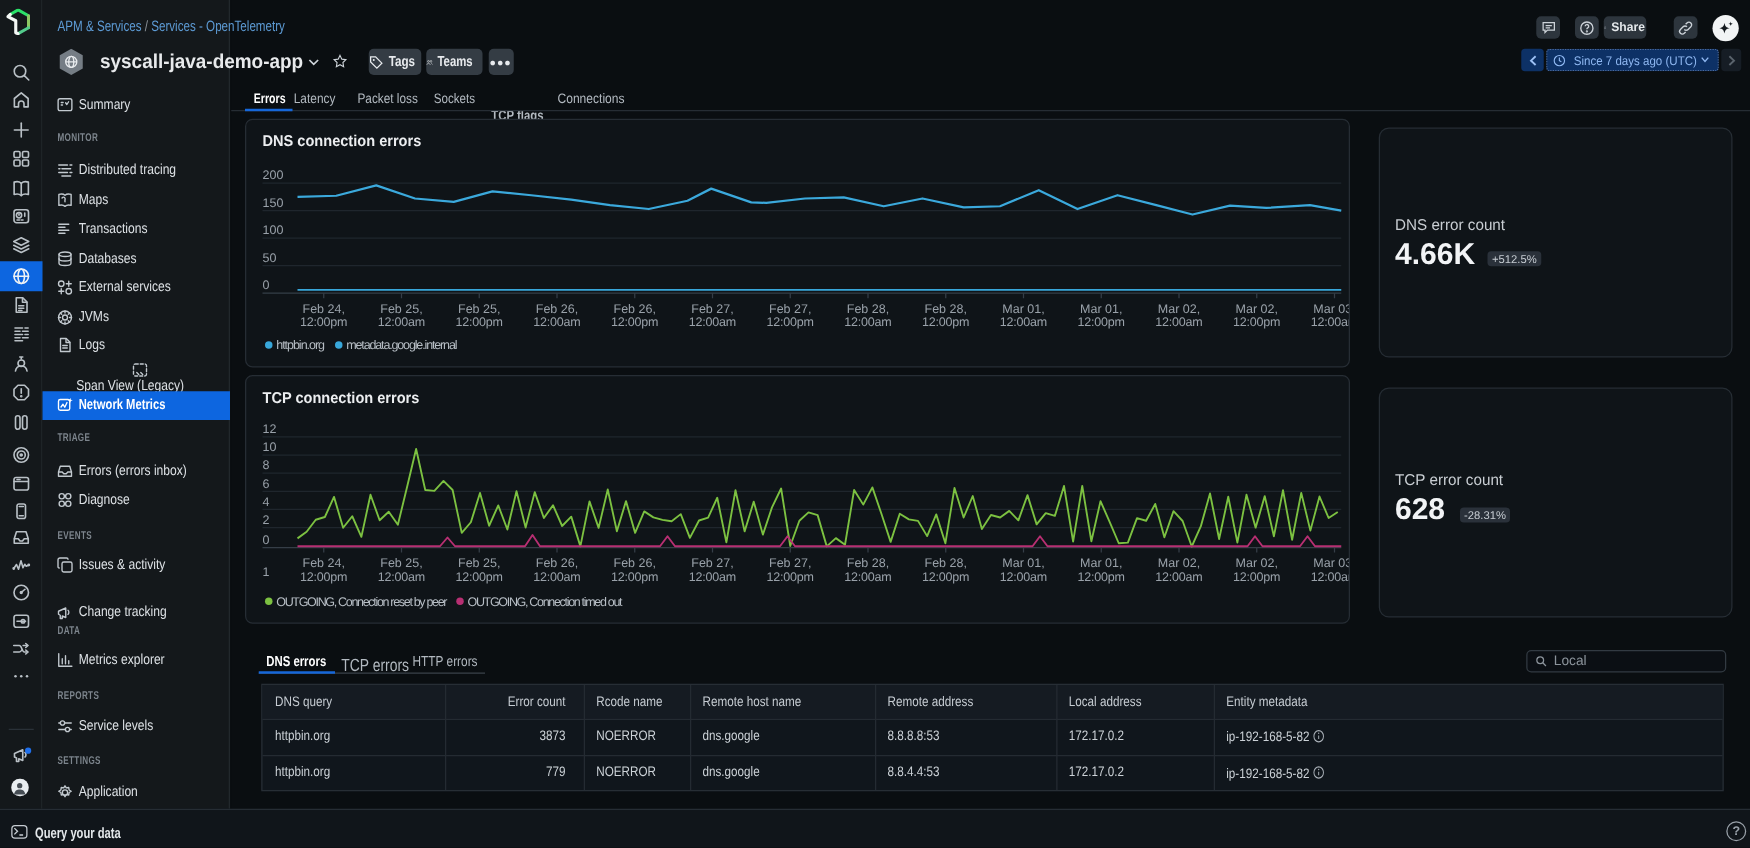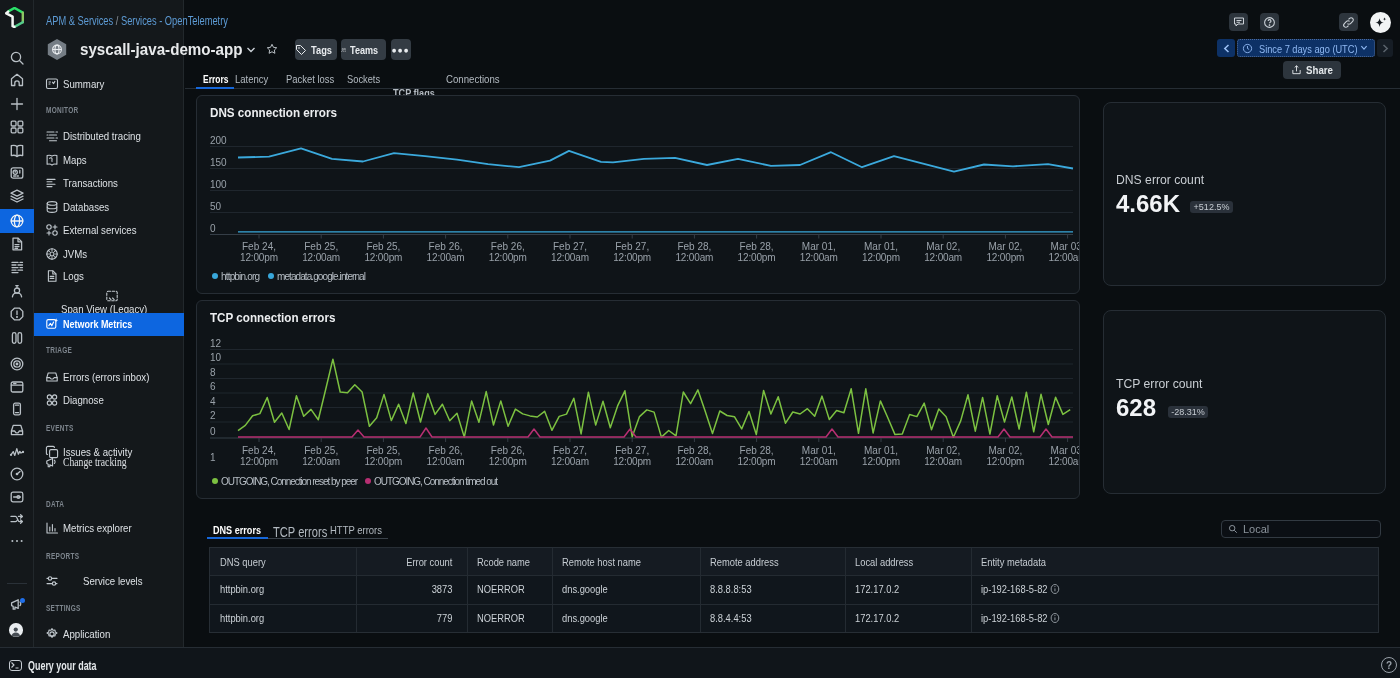--- a/index.html
+++ b/index.html
@@ -316,41 +316,41 @@
 <div class="sec" style="top:423px;">EVENTS</div>
 <div class="mi" style="top:440px;color:#dde1e5;">
       <span class="micon">
         <svg width="14" height="14" viewBox="0 0 14 14" fill="none" stroke="#c2c9cf" stroke-width="1.1" stroke-linecap="round" stroke-linejoin="round">
           <rect x="4.6" y="4.6" width="8" height="8" rx="1.4"></rect>
           <path d="M2.4 9.4 C1.7 9.4 1.4 8.9 1.4 8.3 V2.9 C1.4 2.1 2.1 1.4 2.9 1.4 H8.3 C8.9 1.4 9.4 1.7 9.4 2.4"></path>
         </svg>
       </span>
       <span class="sx" style="transform:scaleX(0.84);">Issues &amp; activity</span>
     </div>
-<div class="mi" style="top:450px;color:#dde1e5;font-family:Liberation Serif, serif;">
+<div class="mi" style="top:478px;color:#dde1e5;">
       <span class="micon">
         <svg width="14" height="14" viewBox="0 0 14 14" fill="none" stroke="#c2c9cf" stroke-width="1.1" stroke-linecap="round" stroke-linejoin="round">
           <path d="M1.8 8.4 V6 L7.6 3.4 V11 L4.8 9.8 V11.8 H3.2 V9.2 Z"></path>
           <path d="M9.4 5.2 C10.3 5.7 10.3 8 9.4 8.5"></path>
         </svg>
       </span>
       <span class="sx" style="transform:scaleX(0.84);">Change tracking</span>
     </div>
 <div class="sec" style="top:499px;">DATA</div>
 <div class="mi" style="top:516px;color:#dde1e5;">
       <span class="micon">
         <svg width="14" height="14" viewBox="0 0 14 14" fill="none" stroke="#c2c9cf" stroke-width="1.1" stroke-linecap="round" stroke-linejoin="round">
           <path d="M2 12 V2 M2 12 H12.5"></path>
           <path d="M4.8 10 V6 M7.4 10 V3.6 M10 10 V7.6"></path>
         </svg>
       </span>
       <span class="sx" style="transform:scaleX(0.84);">Metrics explorer</span>
     </div>
 <div class="sec" style="top:551px;">REPORTS</div>
-<div class="mi" style="top:569px;color:#dde1e5;gap:20px;">
+<div class="mi" style="top:569px;color:#dde1e5;">
       <span class="micon">
         <svg width="14" height="14" viewBox="0 0 14 14" fill="none" stroke="#c2c9cf" stroke-width="1.1" stroke-linecap="round" stroke-linejoin="round">
           <path d="M2 4.4 h10 M2 9.6 h10"></path>
           <circle cx="5" cy="4.4" r="1.7" fill="#14181b"></circle>
           <circle cx="9" cy="9.6" r="1.7" fill="#14181b"></circle>
         </svg>
       </span>
       <span class="sx" style="transform:scaleX(0.84);">Service levels</span>
     </div>
 <div class="sec" style="top:602.5px;">SETTINGS</div>
@@ -407,21 +407,21 @@
       <line x1="7" y1="12.5" x2="14" y2="12.5"></line>
     </svg>
   </div>
 <div class="iconbtn" style="left:1260px;top:13px;width:19px;height:18px;">
 <svg width="13" height="13" viewBox="0 0 24 24" fill="none" stroke="#ccd2d8" stroke-width="2">
       <circle cx="12" cy="12" r="9"></circle>
       <path d="M9.5 9.3 a2.6 2.6 0 1 1 3.8 2.3 c-0.8.4-1.3.9-1.3 1.9"></path>
       <circle cx="12" cy="16.8" r="0.6" fill="#ccd2d8"></circle>
     </svg>
   </div>
-<div class="iconbtn" style="left:1283px;top:13px;width:58px;height:18px;font-size:10px;font-weight:bold;color:#e4e8eb;gap:4px;margin-top:48px;">
+<div class="iconbtn" style="left:1283px;top:13px;width:34px;height:18px;font-size:10px;font-weight:bold;color:#e4e8eb;gap:4px;">
 <svg width="11" height="12" viewBox="0 0 24 24" fill="none" stroke="#e4e8eb" stroke-width="2">
       <path d="M12 15 V3"></path>
       <path d="M8 6.5 L12 2.8 16 6.5"></path>
       <path d="M4 12 v8 h16 v-8"></path>
     </svg>
     <span class="sx" style="transform:scaleX(0.97);">Share</span>
   </div>
 <div class="iconbtn" style="left:1339px;top:13px;width:19px;height:18px;">
 <svg width="13" height="13" viewBox="0 0 24 24" fill="none" stroke="#ccd2d8" stroke-width="2">
       <path d="M10 14 a4 4 0 0 0 5.7 0 l4-4 a4 4 0 0 0-5.7-5.7 l-2 2"></path>

